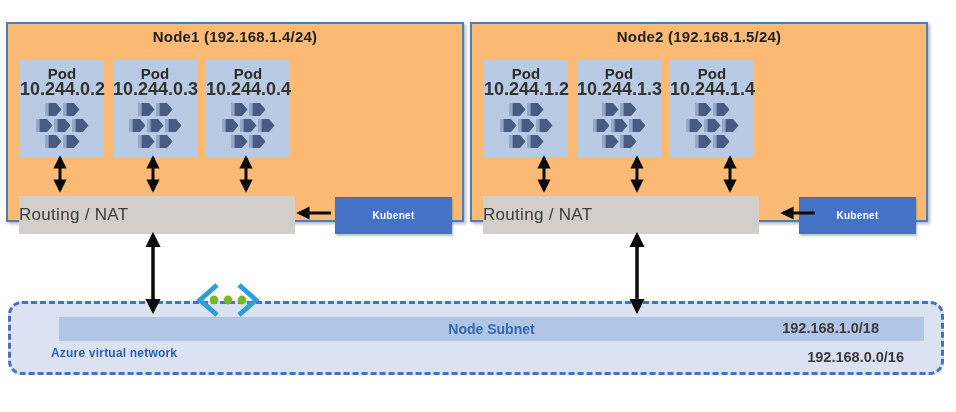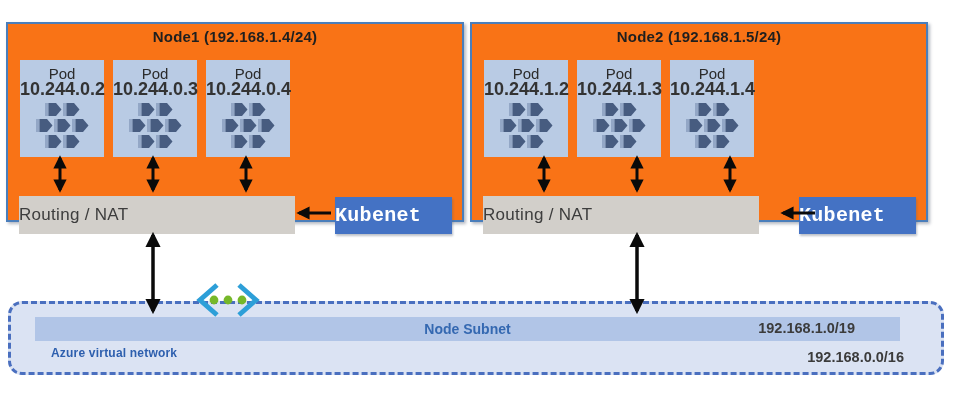--- a/index.html
+++ b/index.html
@@ -3,58 +3,57 @@
 <meta charset="utf-8">
 <style>
   html,body{margin:0;padding:0;background:#ffffff;}
   .canvas{
     position:relative;width:956px;height:412px;background:#ffffff;
     font-family:"Liberation Sans","DejaVu Sans",sans-serif;overflow:hidden;
   }
   
   .node{
     position:absolute;top:22px;height:200px;width:458px;
-    background:#f97316;border:2px solid #4a7ebb;box-sizing:border-box;
+    background:#fdba74;border:2px solid #4a7ebb;box-sizing:border-box;
     box-shadow:2px 2px 3px rgba(90,100,120,.45);
   }
   .node1{left:6px;}
   .node2{left:470px;padding-left:16px;}
   .node-title{
     position:absolute;top:4px;left:0;width:100%;text-align:center;
     font-size:15px;font-weight:600;color:#1f1f1f;letter-spacing:.2px;
   }
   
   .pod{
     position:absolute;top:36px;width:84px;height:97px;background:#b9cbe4;
     text-align:center;
   }
   .pod.p1{left:12px}.pod.p2{left:105px}.pod.p3{left:198px}
-  .pod-label{font-size:15px;font-weight:normal;color:#2b2b2b;margin-top:5px;line-height:17px;}
+  .pod-label{font-size:15px;font-weight:bold;color:#2b2b2b;margin-top:5px;line-height:17px;}
   .pod-ip{font-size:18px;font-weight:600;color:#333;line-height:14px;}
   .pod-icon{display:block;margin:7px auto 0 auto;width:58px;height:45px;}
   
   .routing{
     position:absolute;left:11px;top:172px;width:276px;height:38px;background:#d2cfca;
     display:flex;align-items:center;justify-content:flex-start;
     font-size:17px;font-weight:500;color:#3d3d3d;letter-spacing:.3px;
   }
   .kubenet{
     position:absolute;left:327px;top:173px;width:117px;height:37px;background:#4472c4;
-    display:flex;align-items:center;
-    font-size:20px;font-weight:bold;color:#ffffff;letter-spacing:.3px;
+    display:flex;align-items:center;justify-content:center;
+    font-size:10px;font-weight:bold;color:#ffffff;letter-spacing:.3px;
     box-shadow:1px 2px 2px rgba(90,100,120,.4);
-    font-family:Liberation Mono, monospace;
   }
   
   .vnet{
     position:absolute;left:8px;top:301px;width:936px;height:74px;
     background:#dbe3f3;border:3px dashed #4a6fbf;border-radius:14px;box-sizing:border-box;
   }
   .subnet-bar{
-    position:absolute;left:24px;top:13px;width:865px;height:24px;background:#b1c5e7;
+    position:absolute;left:48px;top:13px;width:865px;height:24px;background:#b1c5e7;
     display:flex;align-items:center;justify-content:center;
   }
   .subnet-label{font-size:14px;font-weight:bold;color:#3468b1;}
   .subnet-cidr{
     position:absolute;right:45px;top:3px;font-size:14.5px;font-weight:600;color:#3b3b3b;
   }
   .vnet-cidr{
     position:absolute;right:37px;top:45px;font-size:14.5px;font-weight:600;color:#3b3b3b;margin-left:12px;
   }
   .vnet-label{
@@ -151,21 +150,21 @@
       <span>Routing / NAT</span>
     </div>
     <div class="kubenet">
       <span>Kubenet</span>
     </div>
   </div>
 
   <div class="vnet">
     <div class="subnet-bar">
       <span class="subnet-label">Node Subnet</span>
-      <span class="subnet-cidr">192.168.1.0/19</span>
+      <span class="subnet-cidr">192.168.1.0/18</span>
     </div>
     <div class="vnet-cidr">192.168.0.0/16</div>
     <div class="vnet-label">Azure virtual network</div>
   </div>
 
   <svg class="arrows" viewBox="0 0 956 412">
     <defs>
       <marker id="ah" viewBox="0 0 10 10" refX="8" refY="5" markerWidth="4.4" markerHeight="4.4" orient="auto-start-reverse">
         <path d="M0,0 L10,5 L0,10 z" fill="#0a0a0a"></path>
       </marker>

